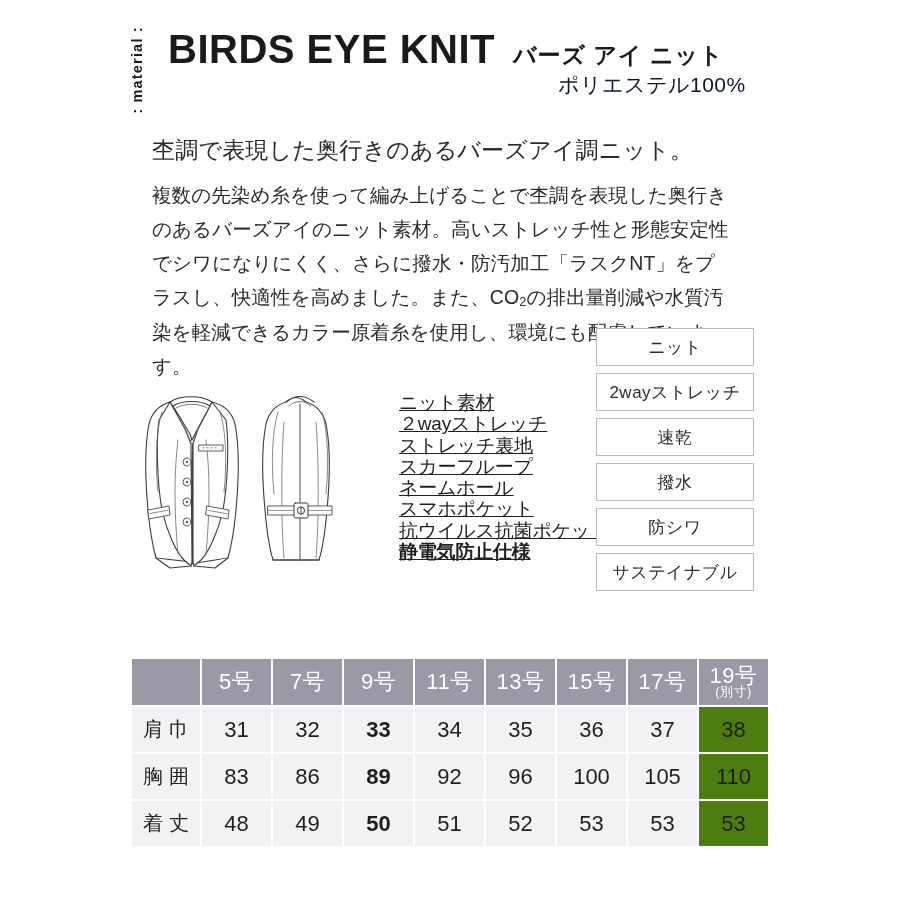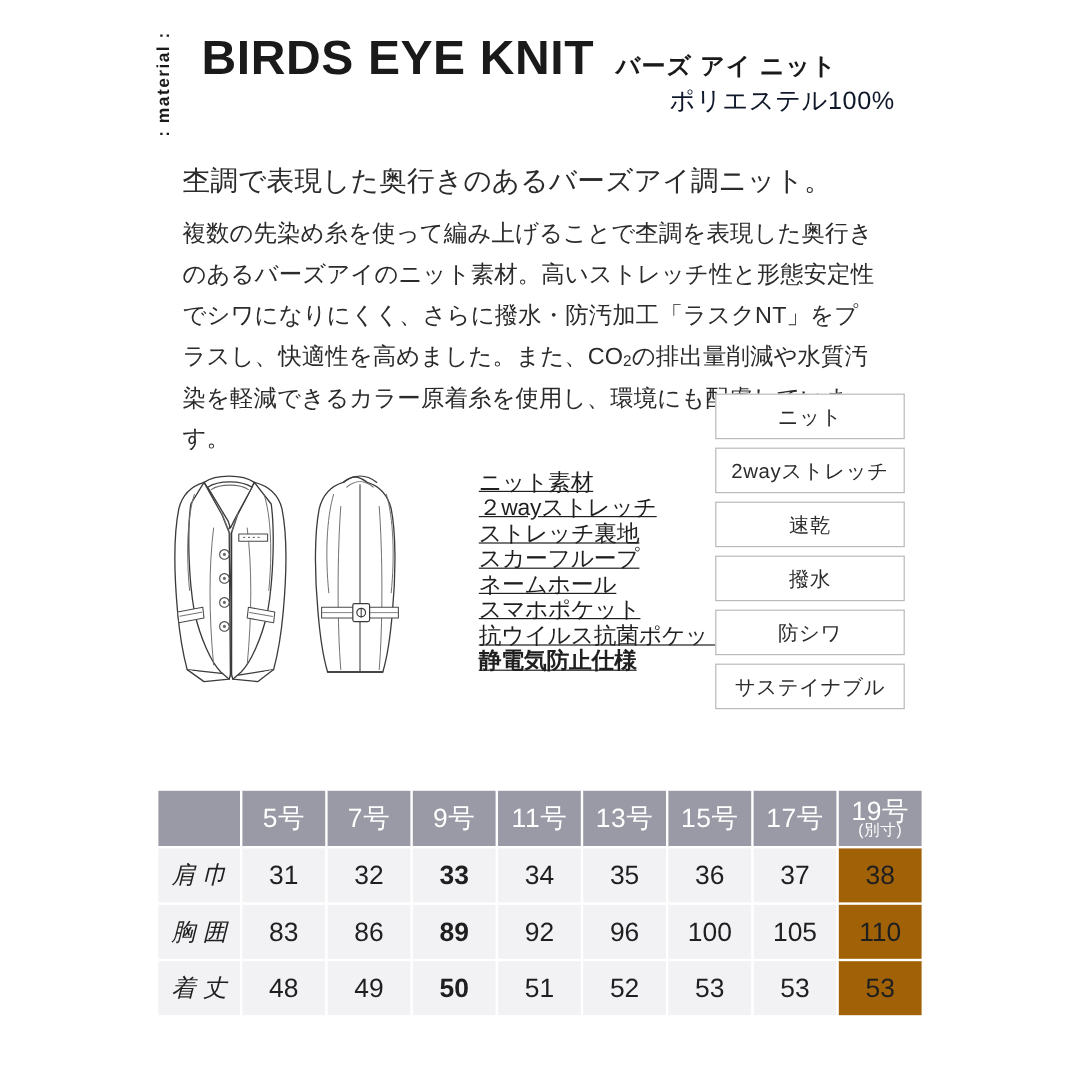--- a/index.html
+++ b/index.html
@@ -32,21 +32,21 @@
   }
 
   
   #header { position: absolute; left: 168px; top: 28px; width: 620px; }
   #title-row { display: flex; align-items: baseline; gap: 18px; text-align: right; }
   #main-title {
     font-size: 40px; font-weight: 700; letter-spacing: 0.5px;
     color: #1a1a1a; line-height: 1.05;
   }
   #title-kana {
-    font-size: 20px; font-weight: 700; letter-spacing: 1px;
+    font-size: 23px; font-weight: 700; letter-spacing: 1px;
     color: #1a1a1a;
   }
   #composition {
     margin-left: 390px;
     font-size: 21px; color: #0f172a; letter-spacing: 0.5px;
   }
 
   
   #lead {
     position: absolute; left: 152px; top: 134px; width: 600px;
@@ -99,24 +99,24 @@
     letter-spacing: 0.5px;
   }
   #size-table thead th.corner { background: #9a9aa6; }
   #size-table thead th .sub { display: block; font-size: 13px; line-height: 1.05; margin-top: -2px; }
   #size-table thead th.tight { line-height: 1.0; }
   #size-table tbody td {
     background: #f2f2f4; height: 47px;
     font-size: 22px; color: #1f1f1f;
   }
   #size-table tbody td.rowlabel {
-    font-size: 20px; letter-spacing: 6px; text-indent: 6px; color: #1f1f1f; font-style: italic;
+    font-size: 20px; letter-spacing: 6px; text-indent: 6px; color: #1f1f1f;
   }
   #size-table tbody td.highlight-col { font-weight: 700; }
-  #size-table tbody td.special-col { background: #a16207; }
+  #size-table tbody td.special-col { background: #4d7c0f; }
   #size-table col.c-label { width: 70px; }
   #size-table col.c-size { width: 71px; }
 </style>
 </head>
 <body>
 
 <div id="material-tag">
   <span class="vtext">: material :</span>
 </div>
 

